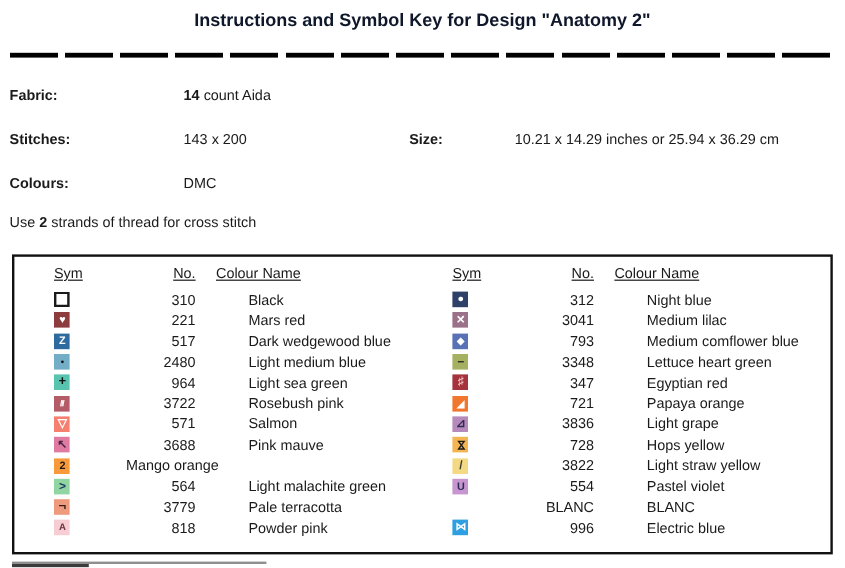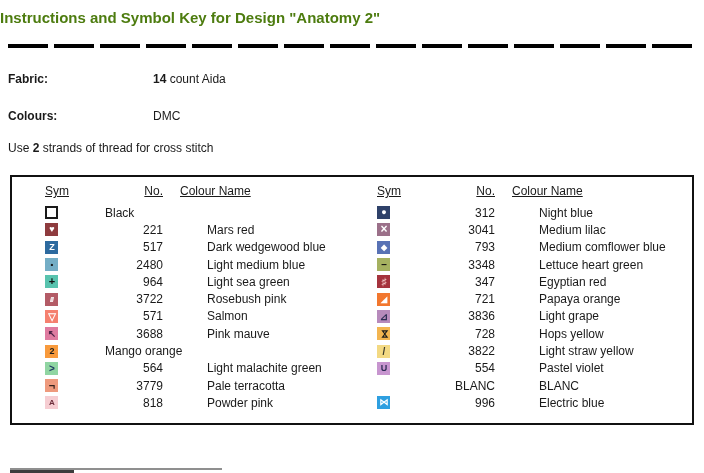--- a/index.html
+++ b/index.html
@@ -1,19 +1,19 @@
 <!DOCTYPE html>
 <html><head>
 <meta charset="utf-8">
 <style>
   html,body{margin:0;padding:0;background:#ffffff;}
   body{width:704px;height:473px;font-family:"Liberation Sans",sans-serif;color:#1a1a1a;}
   .page{position:relative;width:704px;height:473px;overflow:hidden;background:#fff;}
 
-  .title{margin:8px 0 0;text-align:left;font-size:15px;line-height:20px;font-weight:bold;color:#4d7c0f;}
+  .title{margin:8px 0 0;text-align:center;font-size:15px;line-height:20px;font-weight:bold;color:#0f172a;}
 
   .rule{margin:16px 8px 0 8px;height:4px;
         background:repeating-linear-gradient(90deg,#000 0 40px,transparent 40px 46px);}
 
   .info{margin:24px 0 0 8px;font-size:12px;}
   .info-row{display:flex;height:15px;line-height:15px;margin-bottom:22px;gap:38px;}
   .info-row:last-child{margin-bottom:0;}
   .lbl{font-weight:bold;width:107px;flex:0 0 107px;}
   .val{white-space:nowrap;}
   .stitch-val{width:150px;flex:0 0 150px;}
@@ -49,37 +49,44 @@
   <h1 class="title">Instructions and Symbol Key for Design "Anatomy 2"</h1>
 
   <div class="rule"></div>
 
   <div class="info">
     <div class="info-row">
       <span class="lbl">Fabric:</span>
       <span class="val"><b class="inlinebold">14</b><span> count Aida</span></span>
     </div>
     <div class="info-row">
+      <span class="lbl">Stitches:</span>
+      <span class="val stitch-val">143 x 200</span>
+      <span class="size-lbl">Size:</span>
+      <span class="val">10.21 x 14.29 inches or 25.94 x 36.29 cm</span>
+    </div>
+    <div class="info-row">
       <span class="lbl">Colours:</span>
       <span class="val">DMC</span>
     </div>
   </div>
 
   <div class="strands"><span>Use </span><b class="inlinebold">2</b><span> strands of thread for cross stitch</span></div>
 
   <div class="key-table">
     <div class="kgroup left">
       <div class="khead">
         <span class="h-sym">Sym</span>
         <span class="h-no">No.</span>
         <span class="h-name">Colour Name</span>
       </div>
       <div class="krows" id="rows-left">
           <div class="krow">
             <span class="sym" style="background: rgb(255, 255, 255); box-shadow: rgb(26, 26, 26) 0px 0px 0px 2px inset;"></span>
+            <span class="no">310</span>
             <span class="name">Black</span>
           </div>
           <div class="krow">
             <span class="sym" style="background: rgb(142, 59, 62);">
               <span class="glyph" style="color: rgb(255, 255, 255);">♥</span>
             </span>
             <span class="no">221</span>
             <span class="name">Mars red</span>
           </div>
           <div class="krow">

